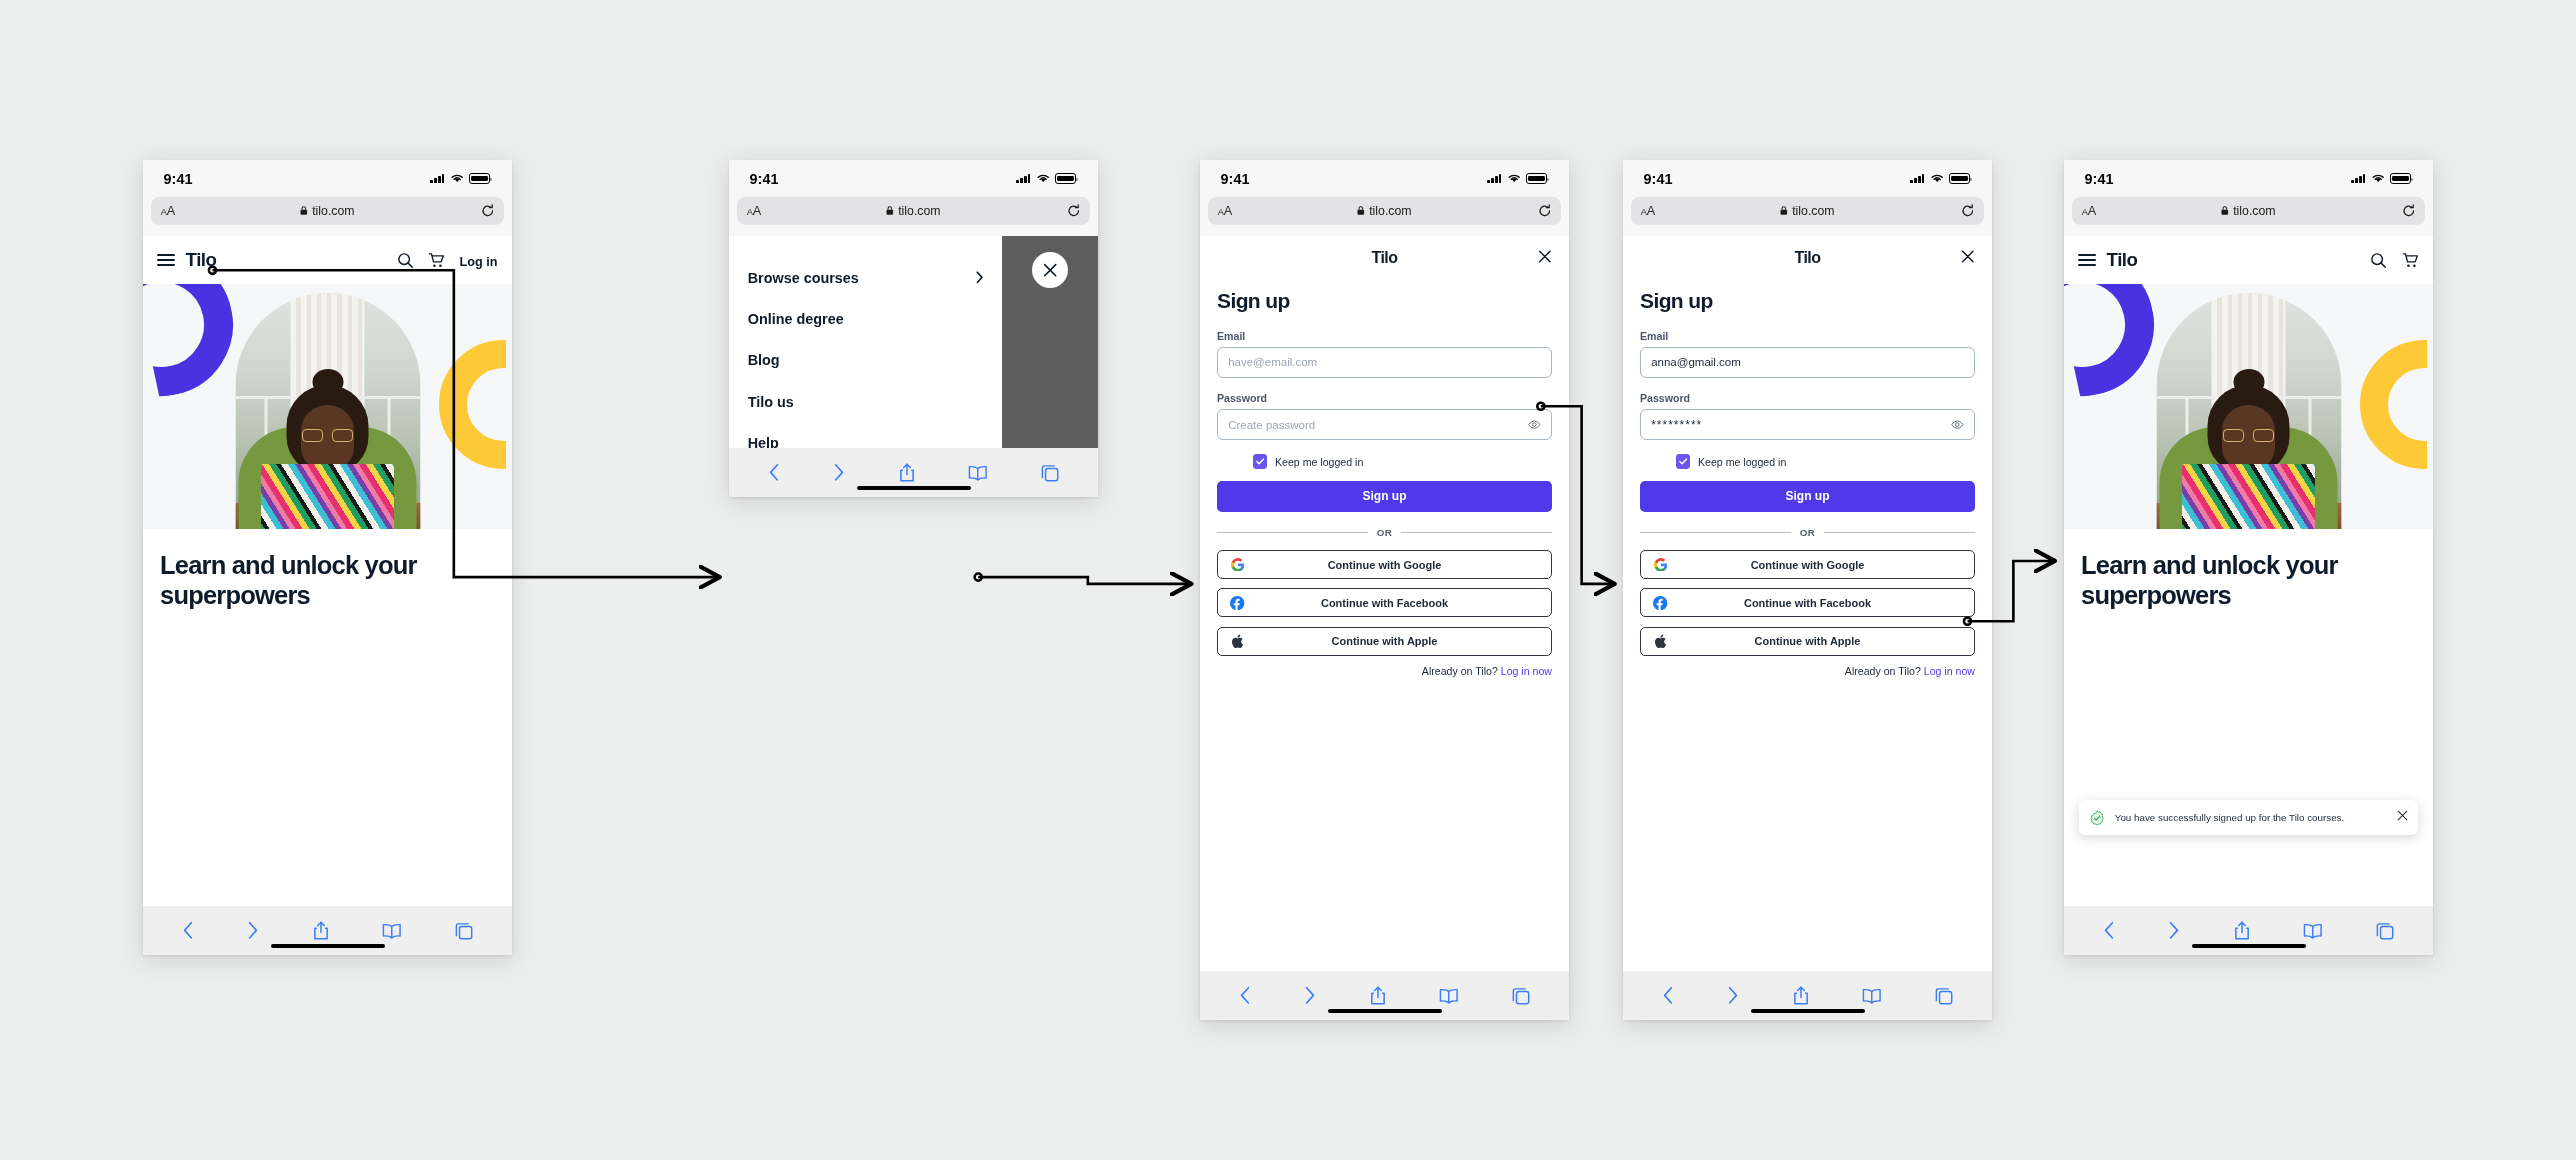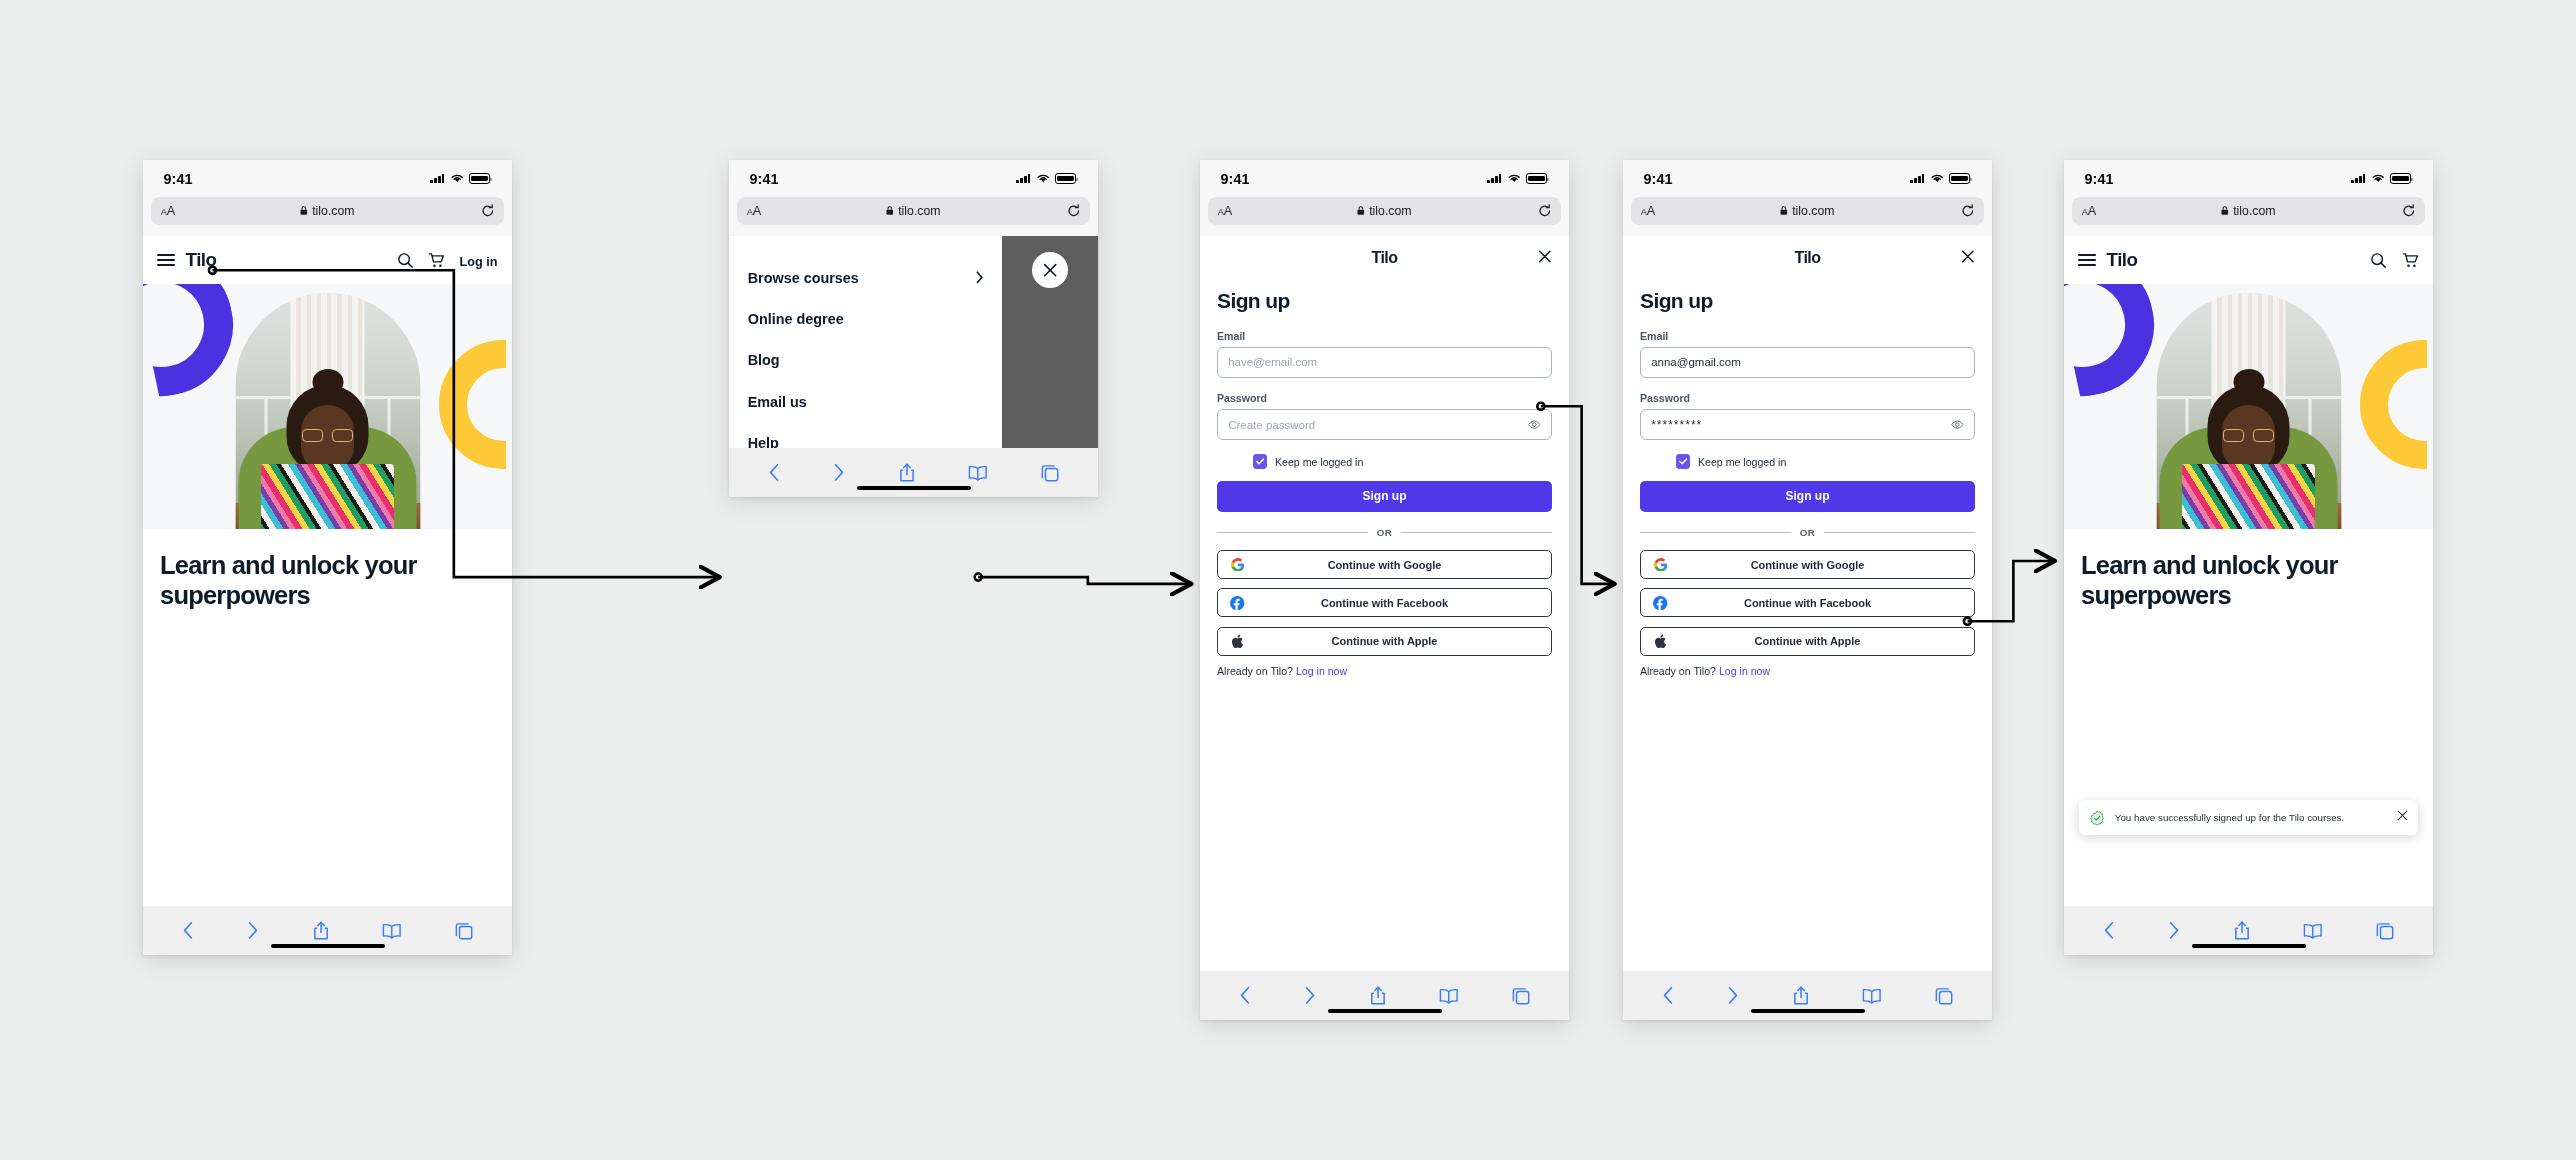--- a/index.html
+++ b/index.html
@@ -219,21 +219,21 @@
   .sbtn {
     height: 29px; border: 0.8px solid #2c3440; border-radius: 5.1px;
     display: flex; align-items: center; margin-bottom: 9.3px;
     padding: 0 12px; position: relative;
   }
   .sbtn .lg { width: 15.3px; height: 15.3px; display:flex; align-items:center; justify-content:center; }
   .sbtn .txt {
     position:absolute; left:0; right:0; text-align:center;
     font-size: 11px; font-weight: 600; color:#1d2838;
   }
-  .already { text-align: left; font-size: 10.6px; color: #1d2838; margin-top: 3.4px; }
+  .already { text-align: right; font-size: 10.6px; color: #1d2838; margin-top: 3.4px; }
   .already a { color: #4f39e8; text-decoration: none; }
 
   
   .toast {
     position: absolute; left: 15.3px; right: 15.3px; bottom: 71px;
     background: #fff; border-radius: 6px; padding: 9.3px 10.2px;
     display: flex; align-items: flex-start; gap: 9.3px;
     box-shadow: 0 2.5px 12px rgba(0,0,0,0.17); z-index: 8;
   }
   .toast-msg { font-size: 9.8px; line-height: 1.35; color:#1d2838; flex:1 1 auto; padding-top:0.8px; }
@@ -405,21 +405,21 @@
                 <path d="M1.6 1.4 7 7.5l-5.4 6.1" stroke="#0d1b2a" stroke-width="1.9" fill="none" stroke-linecap="round" stroke-linejoin="round"></path>
               </svg>
           </div>
           <div class="menu-item">
             <span>Online degree</span>
           </div>
           <div class="menu-item">
             <span>Blog</span>
           </div>
           <div class="menu-item">
-            <span>Email us</span>
+            <span>Tilo us</span>
           </div>
           <div class="menu-item">
             <span>Help</span>
           </div>
 
         </div>
         <div class="scrim">
           <div class="closebtn">
             <svg width="14.4" height="14.4" viewBox="0 0 17 17">
                 <path d="M2 2l13 13M15 2 2 15" stroke="#0d1b2a" stroke-width="1.9" stroke-linecap="round"></path>

